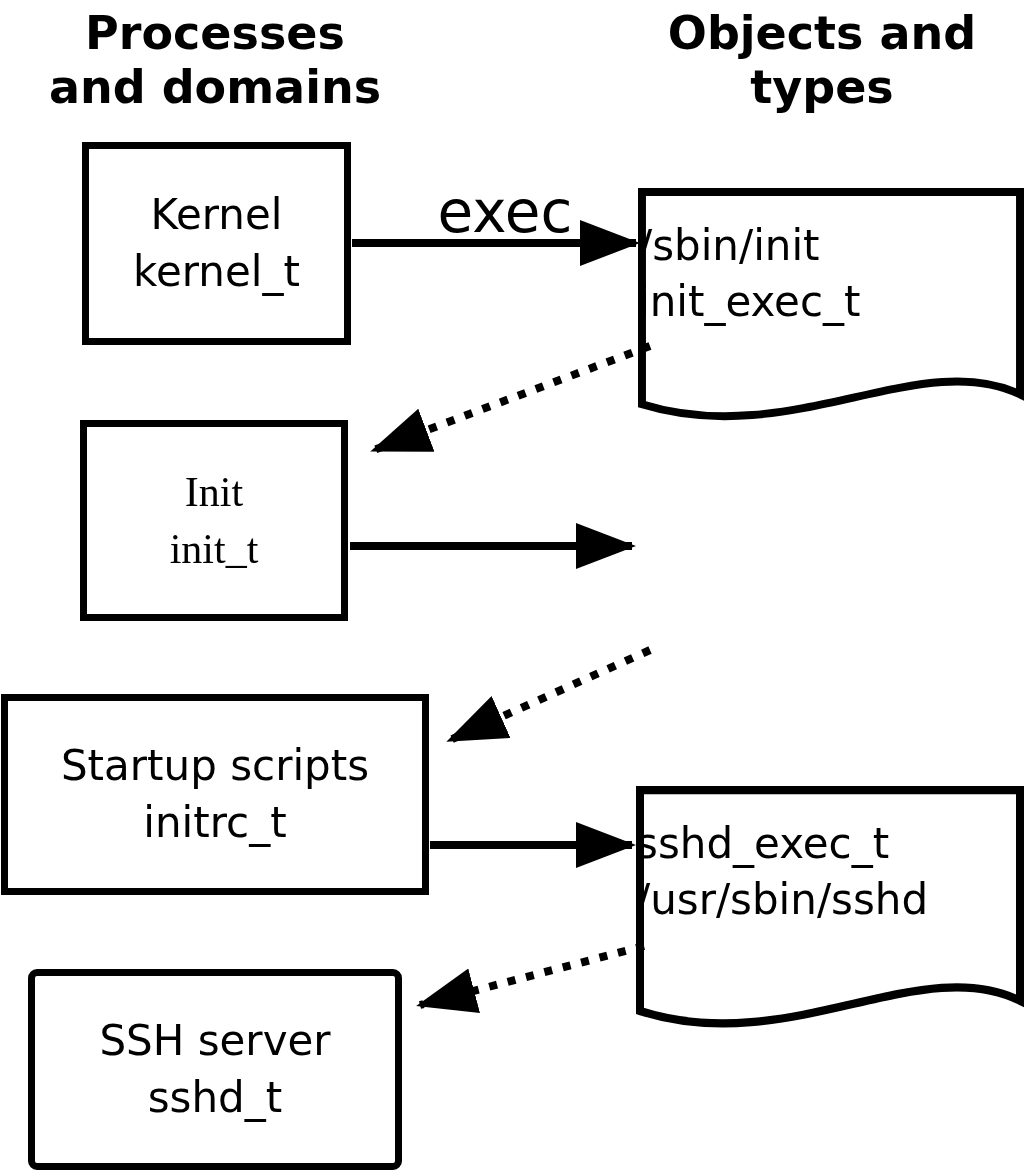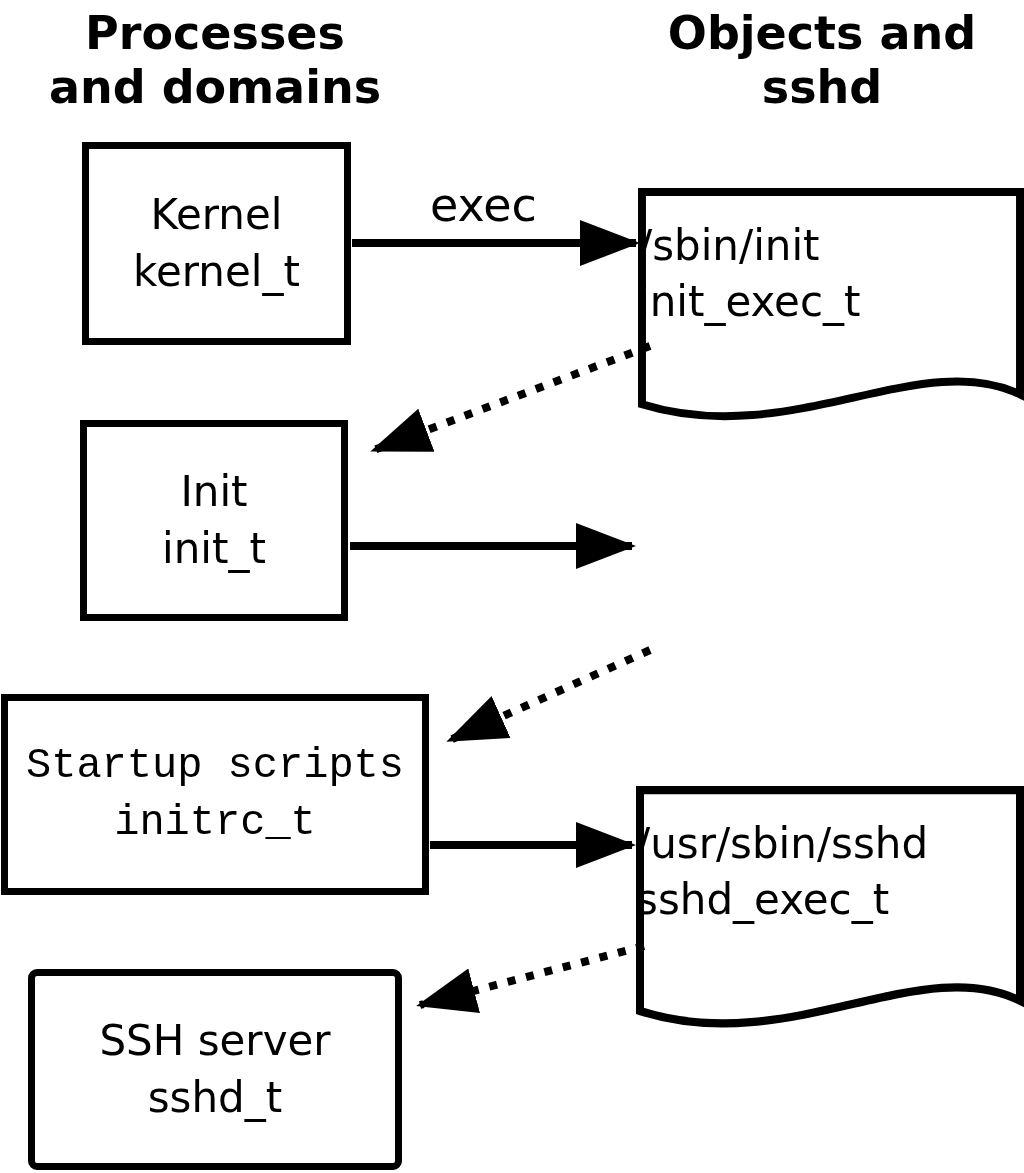--- a/index.html
+++ b/index.html
@@ -38,52 +38,53 @@
   .doc-shape { fill: #ffffff; stroke: #000000; stroke-width: 8; }
   .doc-label {
     position: absolute;
     left: 0; right: 0; top: 30px;
     text-align: left;
     font-size: 42px;
     line-height: 1.34;
   }
   .edge-label {
     position: absolute;
-    font-size: 46px;
+    font-size: 58px;
+    text-align: center;
     white-space: nowrap;
   }
   .arrows { position: absolute; left: 0; top: 0; pointer-events: none; }
   .arrows line { stroke: #000000; stroke-width: 8; }
   .arrows line.dotted { stroke-dasharray: 8 11; }
 </style>
 </head>
 <body>
 
 <div class="canvas">
 
   <div class="hdr" style="left:10px; top:6px; width:410px;">
     <div>Processes</div>
     <div>and domains</div>
   </div>
   <div class="hdr" style="left:620px; top:6px; width:404px;">
     <div>Objects and</div>
-    <div>sshd</div>
+    <div>types</div>
   </div>
 
   <div class="box" style="left:82px; top:142px; width:269px; height:203px;">
     <div>Kernel</div>
     <div>kernel_t</div>
   </div>
 
-  <div class="box" style="left:80px; top:420px; width:268px; height:201px;">
+  <div class="box" style="left:80px; top:420px; width:268px; height:201px;font-family:Liberation Serif, serif;">
     <div>Init</div>
     <div>init_t</div>
   </div>
 
-  <div class="box" style="left:1px; top:694px; width:428px; height:201px;font-family:Liberation Mono, monospace;">
+  <div class="box" style="left:1px; top:694px; width:428px; height:201px;">
     <div>Startup scripts</div>
     <div>initrc_t</div>
   </div>
 
   <div class="box" style="left:28px; top:969px; width:374px; height:201px;border-radius:9px;">
     <div>SSH server</div>
     <div>sshd_t</div>
   </div>
 
   <div class="doc" style="left:638px; top:188px; width:386px; height:248px;">
@@ -95,22 +96,22 @@
       <div>init_exec_t</div>
     </div>
   </div>
 
 
   <div class="doc" style="left:636px; top:786px; width:388px; height:258px;">
     <svg viewBox="0 0 388 250" preserveAspectRatio="none">
       <path class="doc-shape" d="M4,4 L384,4 L384,208 C284,160 152,264 4,218 Z"></path>
     </svg>
     <div class="doc-label">
+      <div>sshd_exec_t</div>
       <div>/usr/sbin/sshd</div>
-      <div>sshd_exec_t</div>
     </div>
   </div>
 
   <div class="edge-label" style="left:430px; top:178px; width:150px;">exec</div>
 
   <svg class="arrows" width="1024" height="1173" viewBox="0 0 1024 1173">
     <defs>
       <marker id="ah" markerUnits="userSpaceOnUse" markerWidth="62" markerHeight="46" refX="56" refY="23" orient="auto">
         <path d="M0,0 L60,23 L0,46 Z" fill="#000000"></path>
       </marker>

